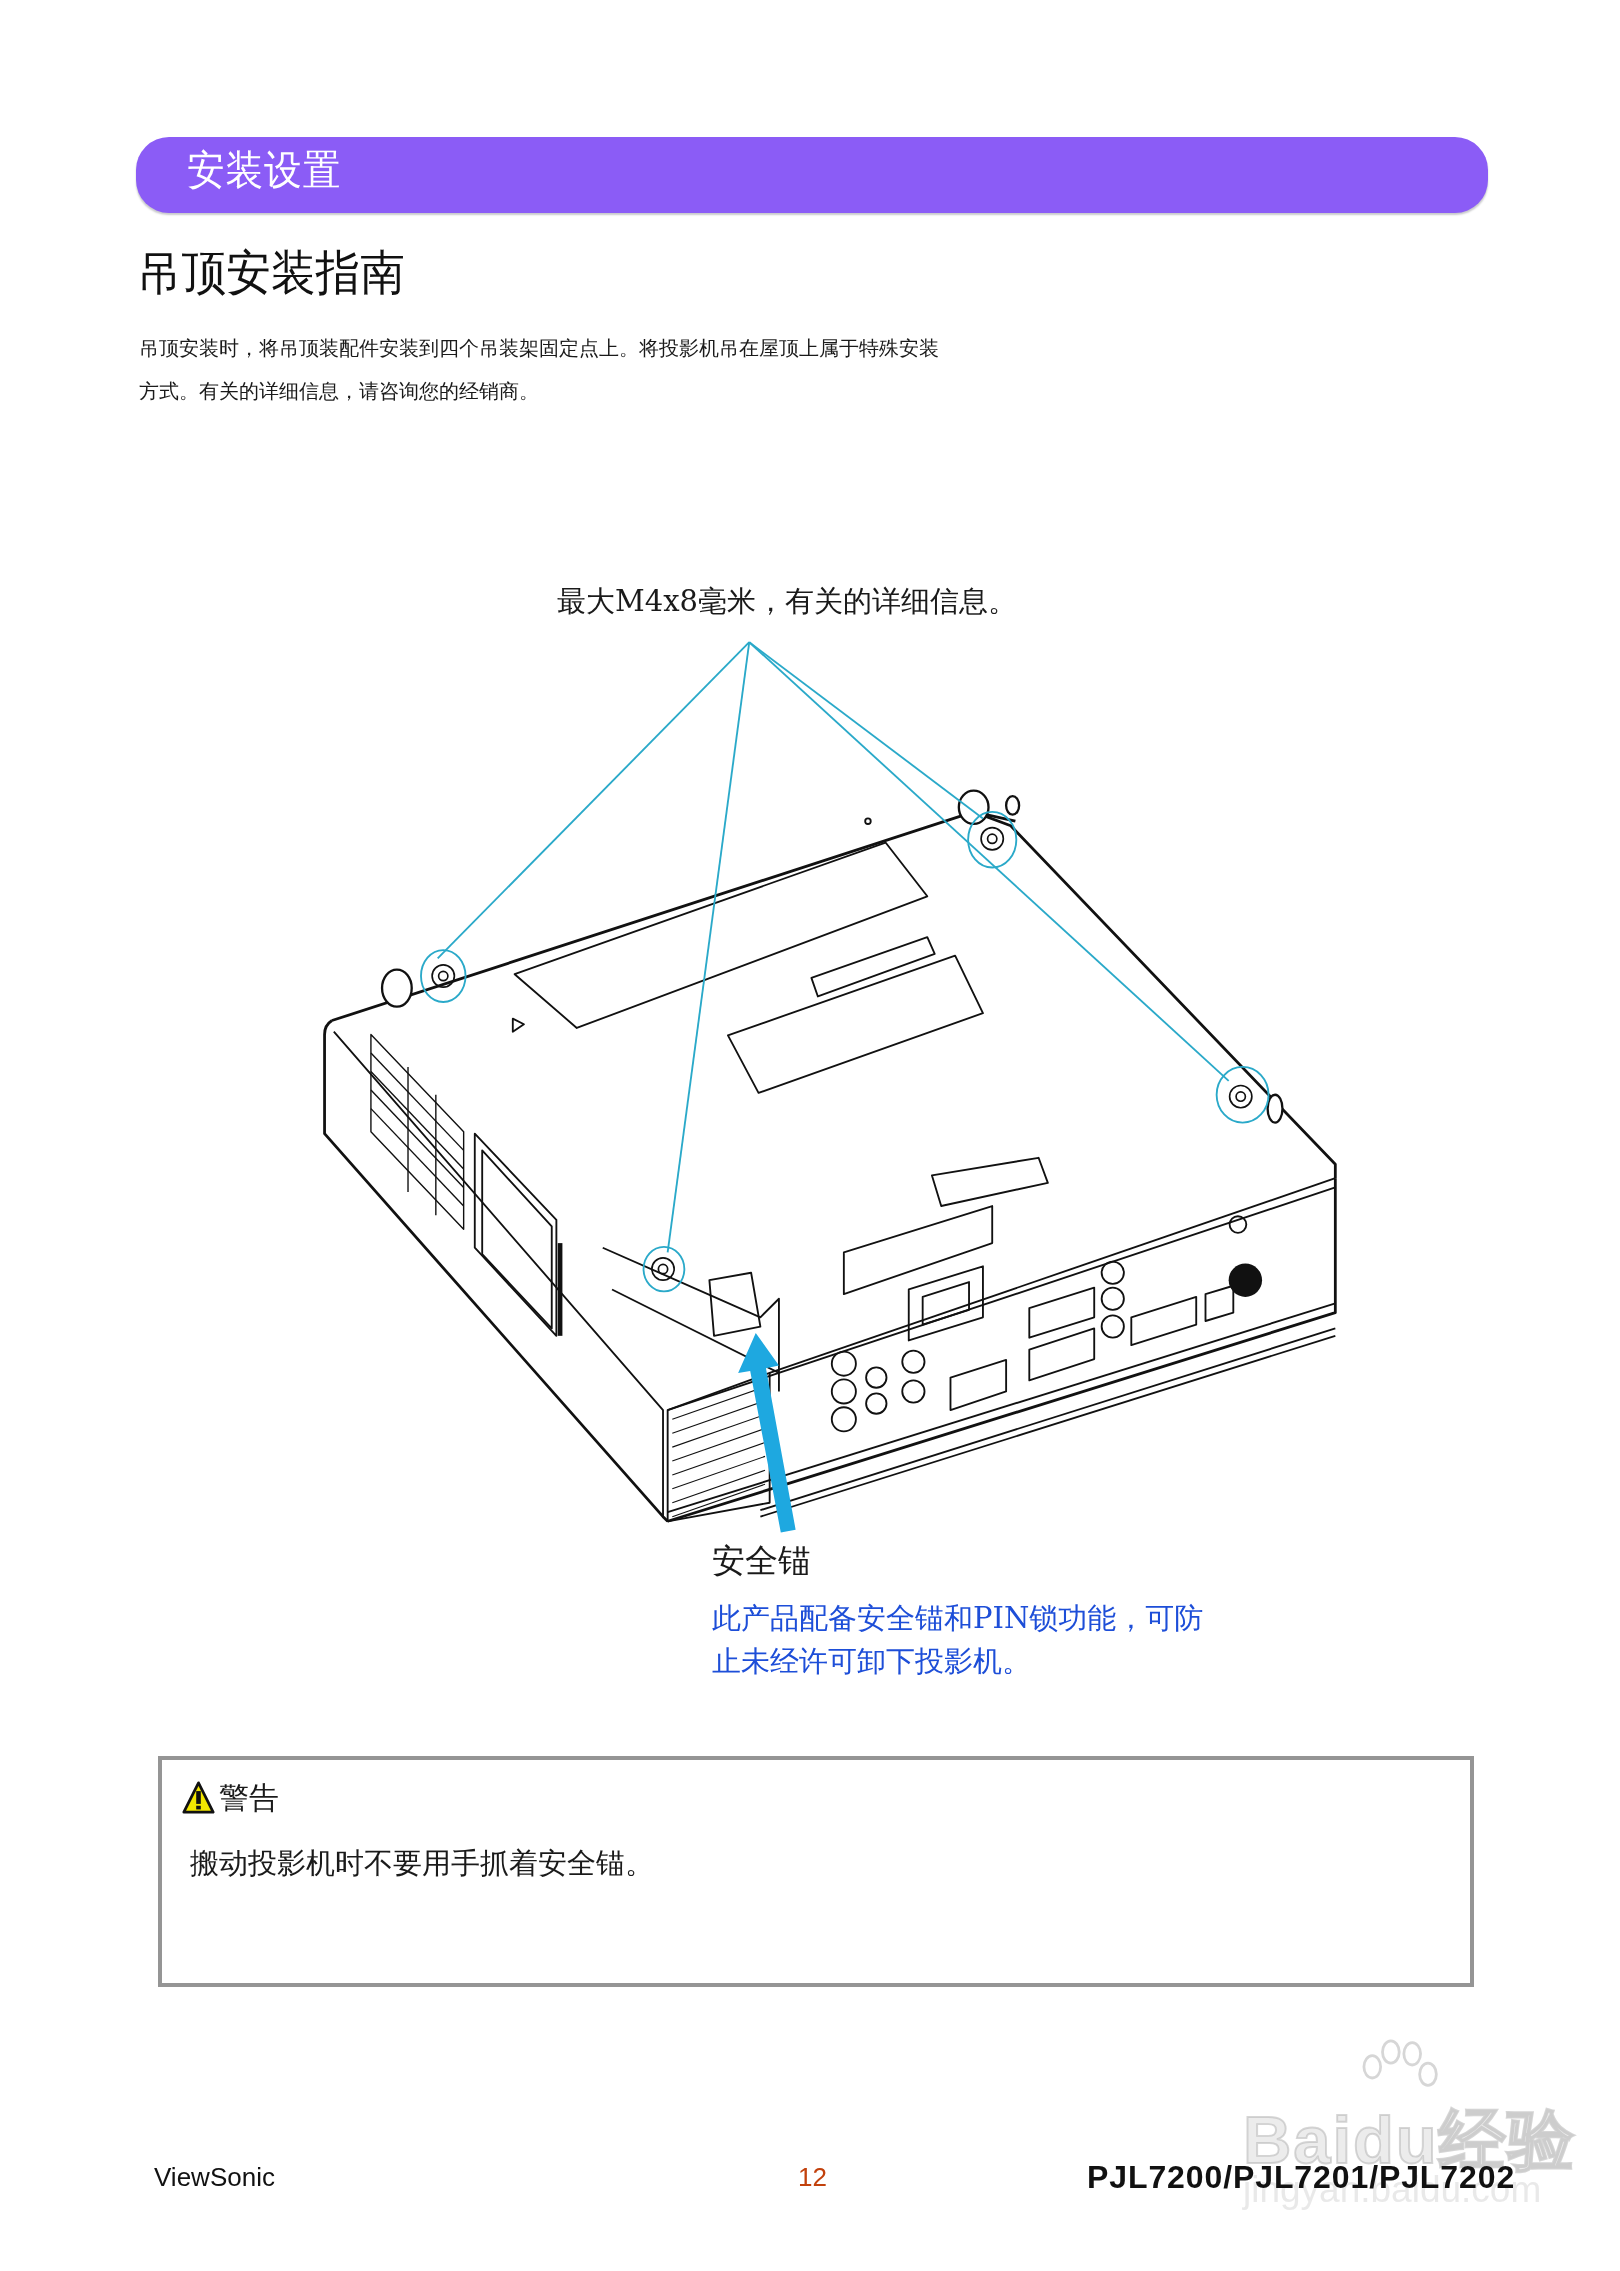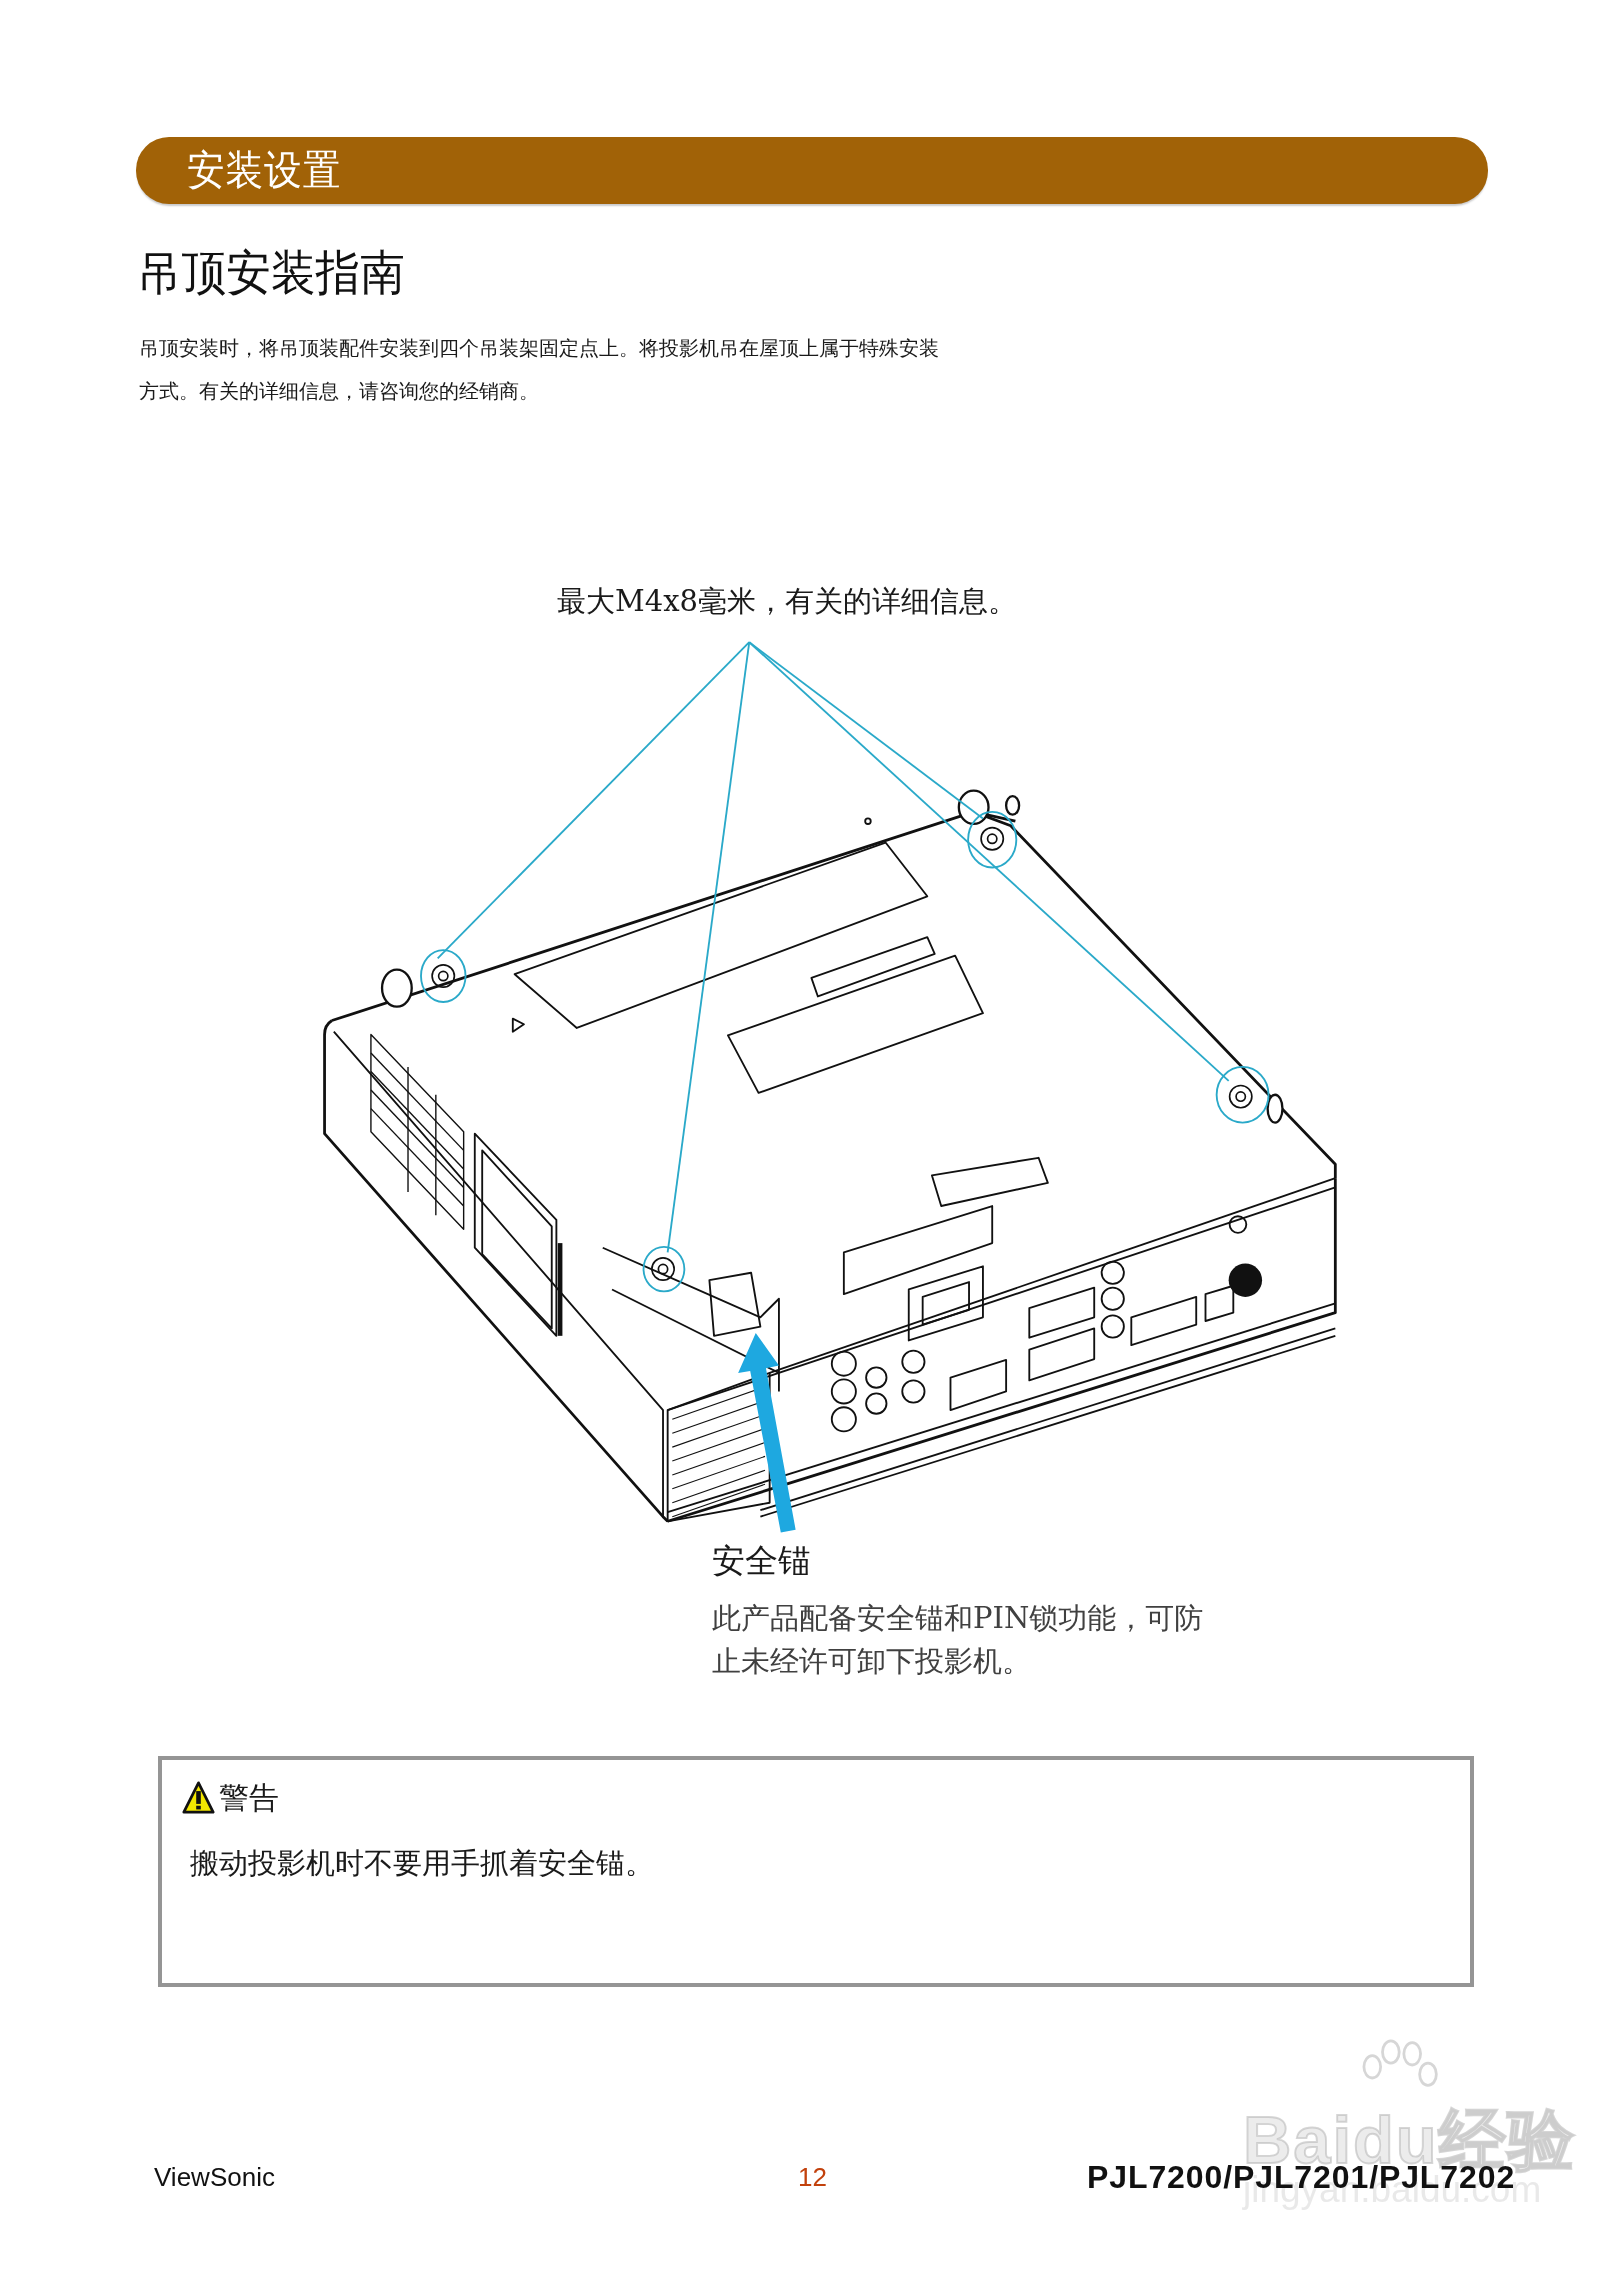--- a/index.html
+++ b/index.html
@@ -2,22 +2,22 @@
 <html style="font-size:15px"><head>
   <meta charset="utf-8">
   <style>
     html, body { margin: 0; padding: 0; background: #ffffff; }
     body {
       width: 1620px; height: 2272px; position: relative; overflow: hidden;
       font-family: "DejaVu Serif", "Liberation Serif", serif;
       color: #111;
     }
     .section-bar {
-      position: absolute; left: 136px; top: 137px; width: 1352px; height: 67px;
-      background: #a16207; border-radius: 33px;
+      position: absolute; left: 136px; top: 137px; width: 1352px; height: 76px;
+      background: #8b5cf6; border-radius: 33px;
       box-shadow: 0 2.8px 1.9px -0.9px #c9cacc;
     }
     .section-bar-title {
       position: absolute; left: 51px; top: 11px;
       font-family: "DejaVu Sans", "Liberation Sans", sans-serif;
       font-size: 41px; line-height: 45px; color: #ffffff; letter-spacing: 0.9px;
       transform: scaleX(0.92); transform-origin: left center;
     }
     .page-title {
       position: absolute; left: 137px; top: 243px;
@@ -38,21 +38,21 @@
     .diagram {
       position: absolute; left: 0; top: 0; width: 1620px; height: 2272px;
       pointer-events: none;
     }
     .anchor-label {
       position: absolute; left: 712px; top: 1540px;
       font-size: 33px; line-height: 41px; color: #1a1a1a;
     }
     .anchor-desc {
       position: absolute; left: 712px; top: 1597px;
-      font-size: 29px; line-height: 43px; color: #404040;
+      font-size: 29px; line-height: 43px; color: #1d4ed8;
     }
     .anchor-desc p { margin: 0; white-space: nowrap; }
     .warning-box {
       position: absolute; left: 158px; top: 1756px; width: 1308px; height: 223px;
       border: 4.6px solid #959595; background: #fff;
     }
     .warning-head {
       position: absolute; left: 20.4px; top: 18.6px; display: flex; align-items: center;
     }
     .warning-icon { width: 33px; height: 33px; margin-right: 3.7px; }

